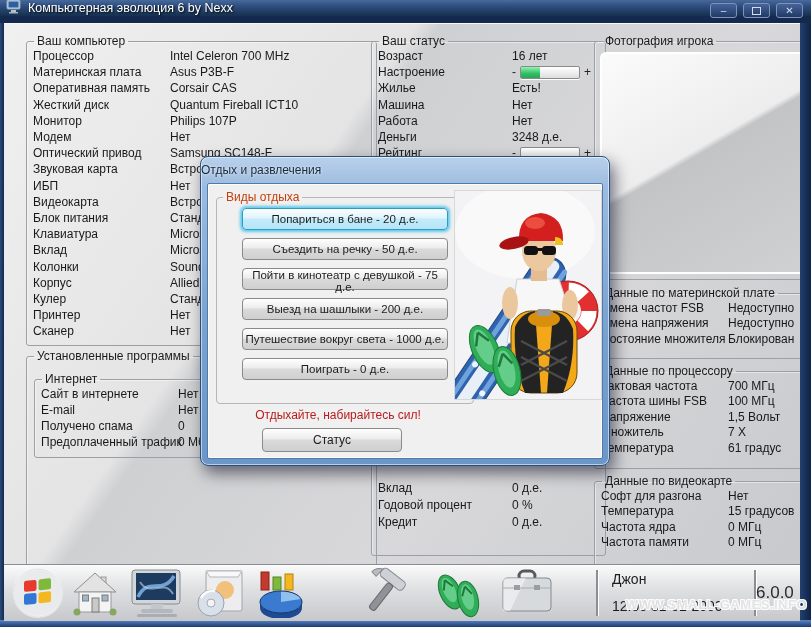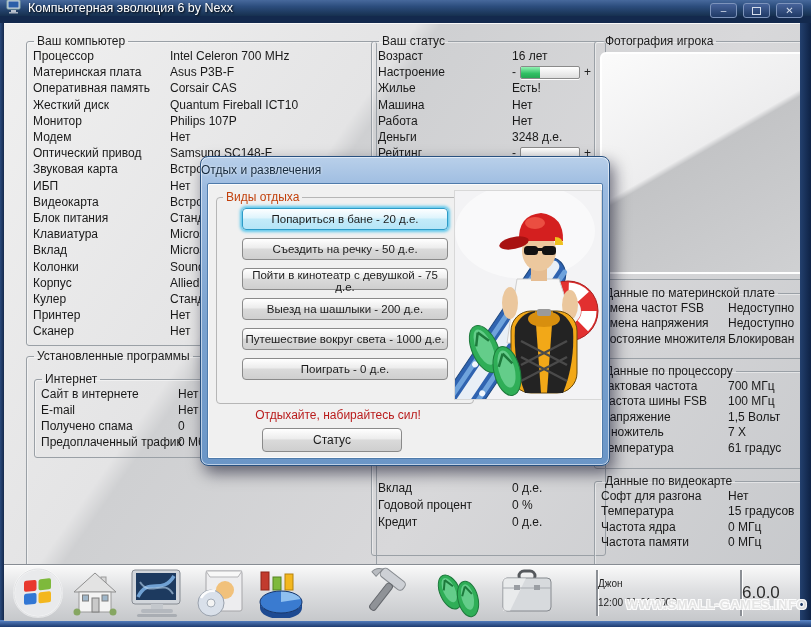--- a/index.html
+++ b/index.html
@@ -66,21 +66,21 @@
     border-radius:4px;font-size:12px;color:#1c1c1c;cursor:pointer;font-family:"Liberation Sans",sans-serif;
     background:linear-gradient(#ffffff,#ececec 45%,#dadada 50%,#cfcfcf)}
   .dlg-photo{position:absolute;left:246px;top:6px;width:146px;height:208px;background:#f3f3f5;
     border:1px solid #d8d8d8;overflow:hidden}
   
   .taskbar{position:absolute;left:4px;top:564px;width:796px;height:56px;z-index:10;
     border-top:1px solid #878c93;box-shadow:inset 0 1px 0 #fdfdfd;
     background:linear-gradient(180deg,#fafafa 0%,#dedfe1 45%,#c6c8cb 100%);display:flex;align-items:center}
   .tb-ico{background:none;border:none;padding:0;cursor:pointer;flex:none;height:50px;display:flex;align-items:center}
   .tb-div{width:2px;height:46px;background:#8b8f95;box-shadow:1px 0 0 #fff;flex:none}
-  .tb-info{font-size:10px;color:#1d1d1d;line-height:1.9;width:142px;flex:none}
+  .tb-info{font-size:14px;color:#1d1d1d;line-height:1.9;padding-left:14px;width:142px;flex:none}
   .tb-ver{font-size:17px;color:#2c2c2c;width:52px;flex:none}
   .watermark{position:absolute;right:4px;top:597px;z-index:100;font-size:13px;font-weight:bold;
     letter-spacing:.5px;color:#e5e5e5;opacity:.95;
     text-shadow:-1px -1px 0 #fff,1px -1px 0 #fff,-1px 1px 0 #fff,1px 1px 0 #fff}
 </style>
 </head>
 <body>
 
 <div class="titlebar">
   <span class="app-ico">

